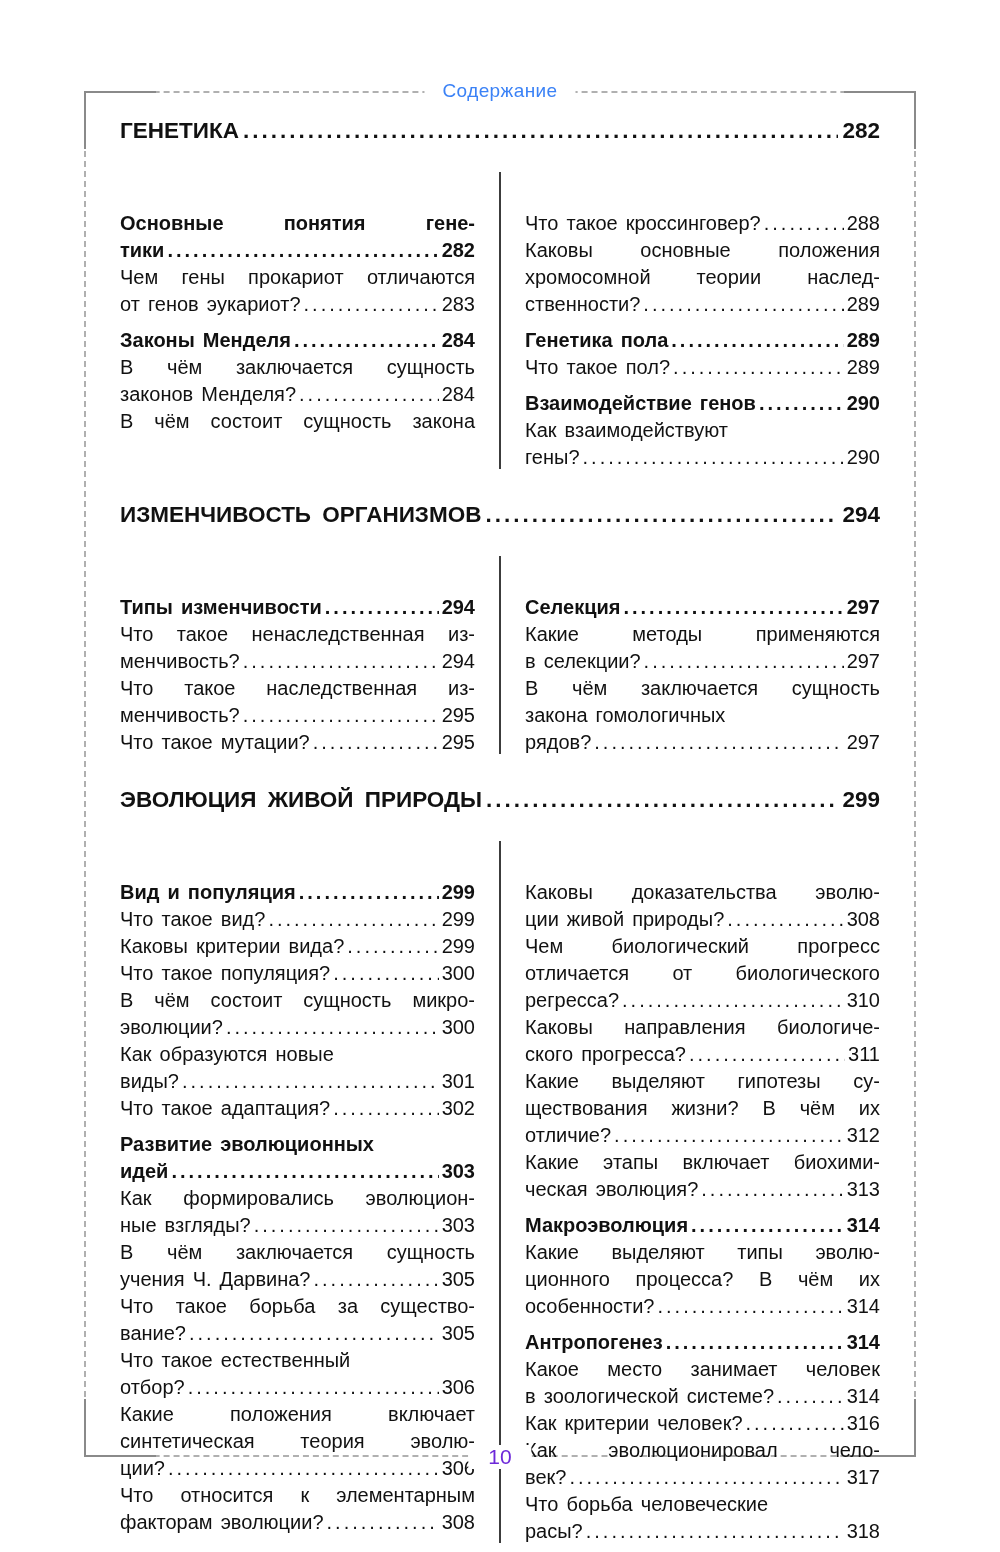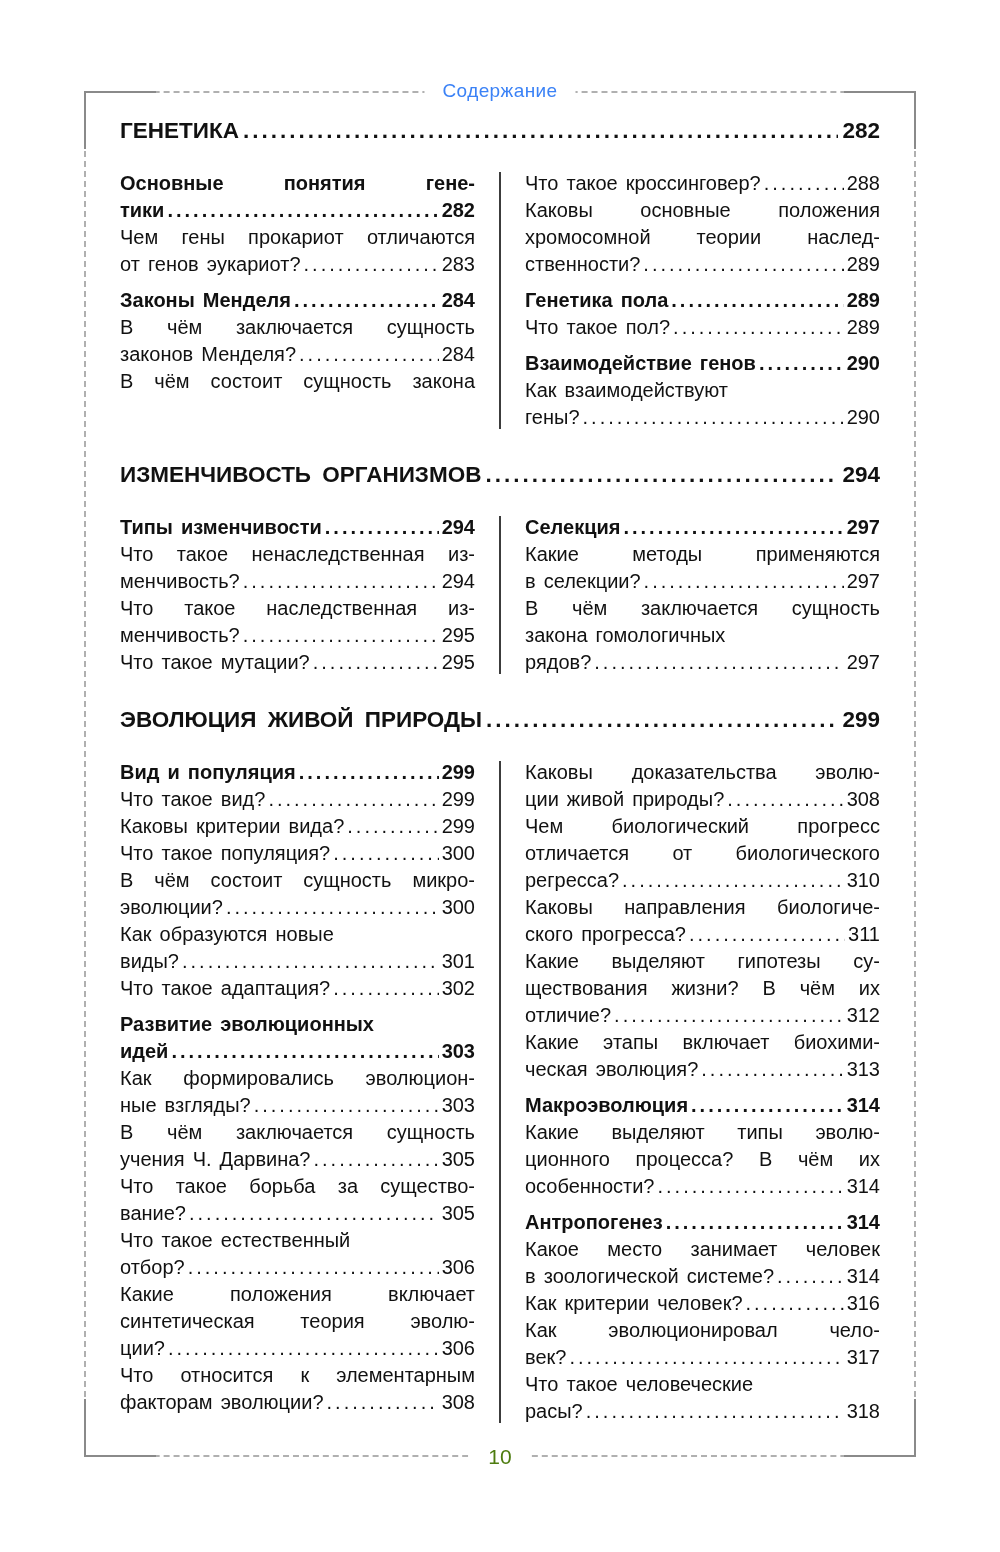--- a/index.html
+++ b/index.html
@@ -24,31 +24,31 @@
   .cor.tl{left:84px;top:91px;border-top:2px solid var(--frame-strong);border-left:2px solid var(--frame-strong);}
   .cor.tr{left:844px;top:91px;border-top:2px solid var(--frame-strong);border-right:2px solid var(--frame-strong);}
   .cor.bl{left:84px;top:1399px;border-bottom:2px solid var(--frame-strong);border-left:2px solid var(--frame-strong);}
   .cor.br{left:844px;top:1399px;border-bottom:2px solid var(--frame-strong);border-right:2px solid var(--frame-strong);}
   .running-head{
     position:absolute;top:91px;left:500px;transform:translate(-50%,-50%);
     background:var(--bg);padding:0 18px;font-size:19px;letter-spacing:.4px;z-index:3;color:#3b82f6;
   }
   .folio{
     position:absolute;top:1457px;left:500px;transform:translate(-50%,-50%);
-    background:var(--bg);padding:0 20px;font-size:21px;z-index:3;color:#4d7c0f;
+    background:var(--bg);padding:0 20px;font-size:21px;z-index:3;color:#6d28d9;
   }
   
   .content{position:absolute;left:120px;top:91px;width:760px;z-index:2;}
   .sec-line{
     display:flex;align-items:center;font-weight:700;font-size:22.5px;line-height:27px;
     margin:30px 0 26px;word-spacing:5px;white-space:nowrap;
   }
   .sec:first-child .sec-line{margin-top:26px;}
   .cols{display:flex;position:relative;}
-  .col{width:355px;font-size:20px;line-height:27px;word-spacing:2.5px;}
+  .col{width:355px;font-size:20px;line-height:27px;word-spacing:2.5px;margin-top:40px;}
   .col.right{margin-left:50px;}
   .divider{position:absolute;left:379px;top:2px;bottom:2px;width:2px;background:var(--divider);}
   .entry{margin:0;}
   .entry.bold{font-weight:700;margin-top:9px;}
   .col .entry:first-child{margin-top:0;}
   .line{white-space:nowrap;}
   .line.j{white-space:normal;text-align:justify;text-align-last:justify;}
   .lastline{display:flex;align-items:flex-end;}
   .lt{white-space:nowrap;}
   .leader{flex:1 1 auto;overflow:hidden;white-space:nowrap;margin:0 3px;min-width:10px;}
@@ -433,21 +433,21 @@
           </div>
           <div class="entry">
             <div class="line j">Как эволюционировал чело-</div>
             <div class="lastline">
               <span class="lt">век?</span>
               <span class="leader"></span>
               <span class="pg">317</span>
             </div>
           </div>
           <div class="entry">
-            <div class="line">Что такое человеческие</div>
+            <div class="line">Что борьба человеческие</div>
             <div class="lastline">
               <span class="lt">расы?</span>
               <span class="leader"></span>
               <span class="pg">318</span>
             </div>
           </div>
         </div>
       </div>
     </section>
   </div>

